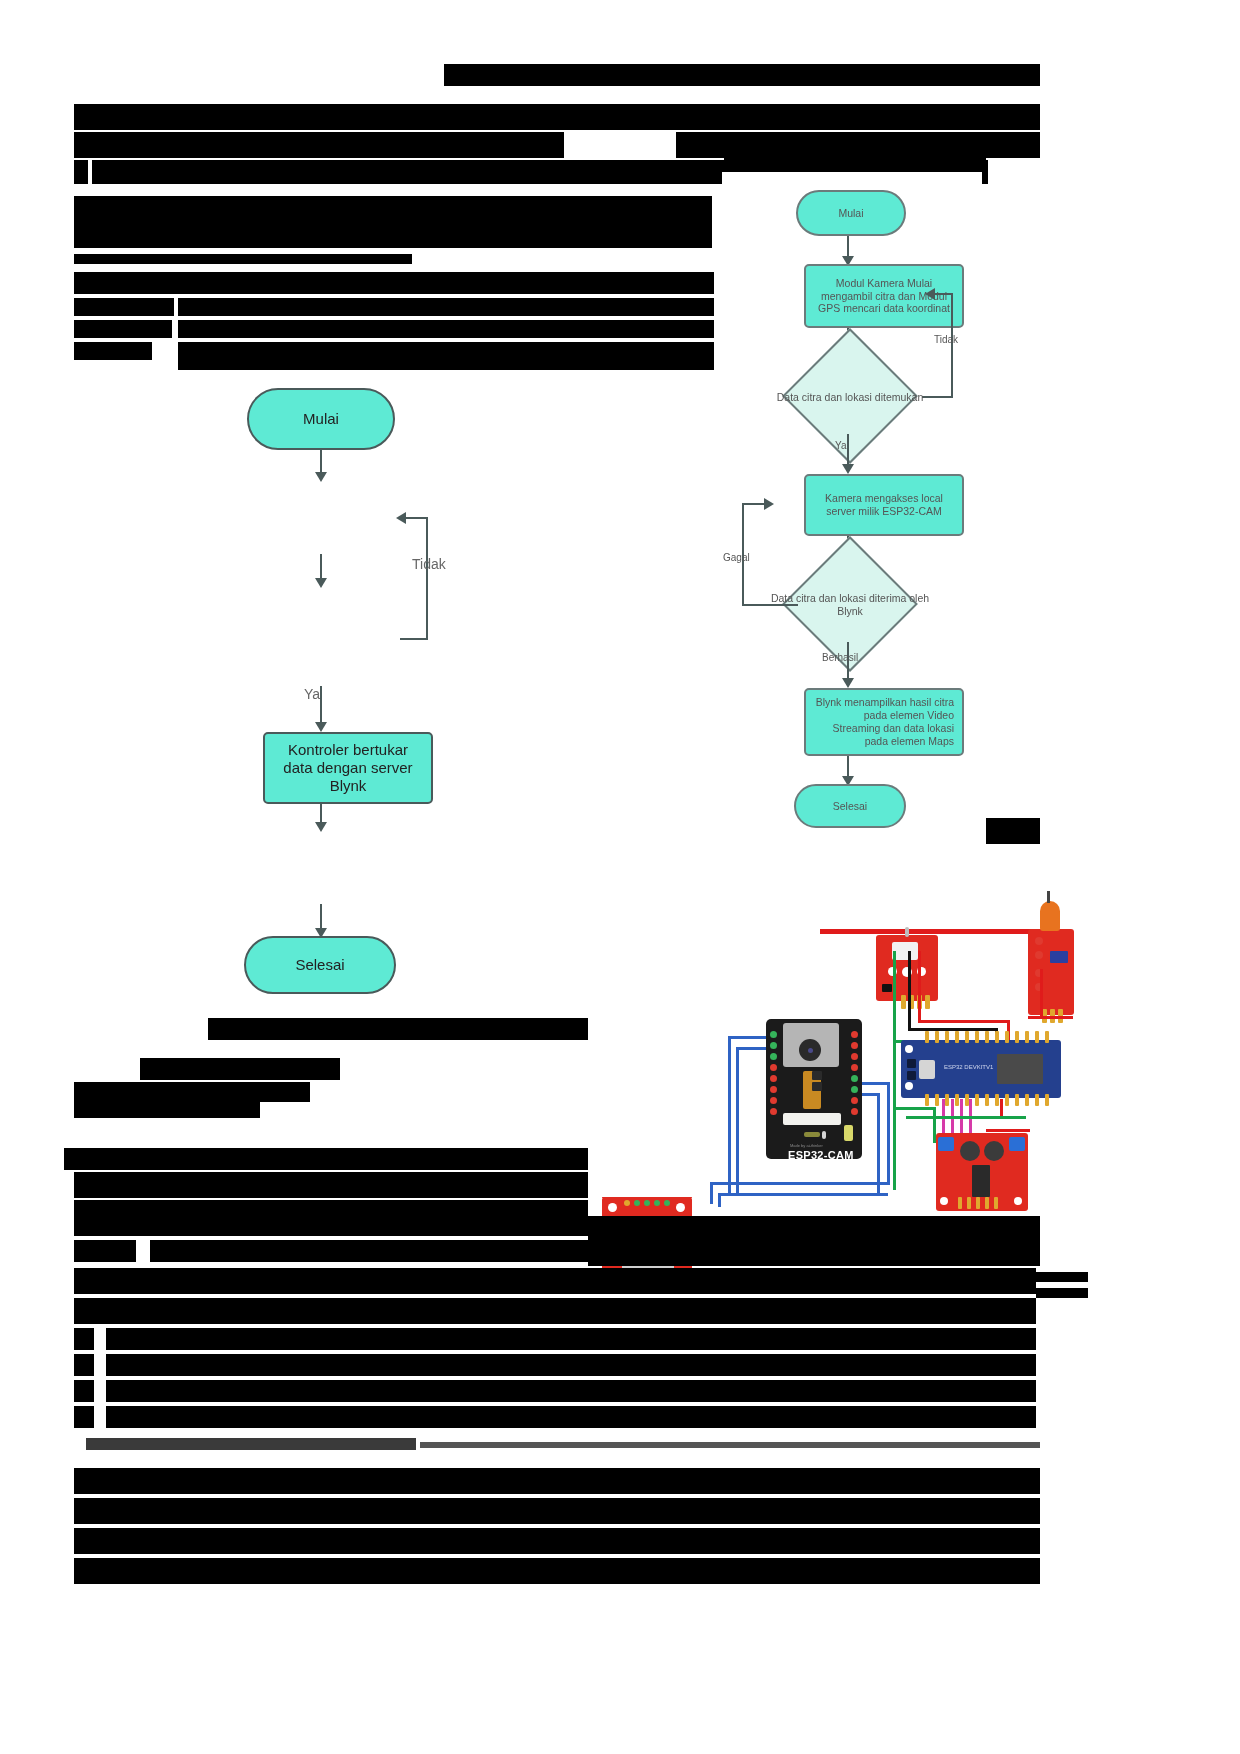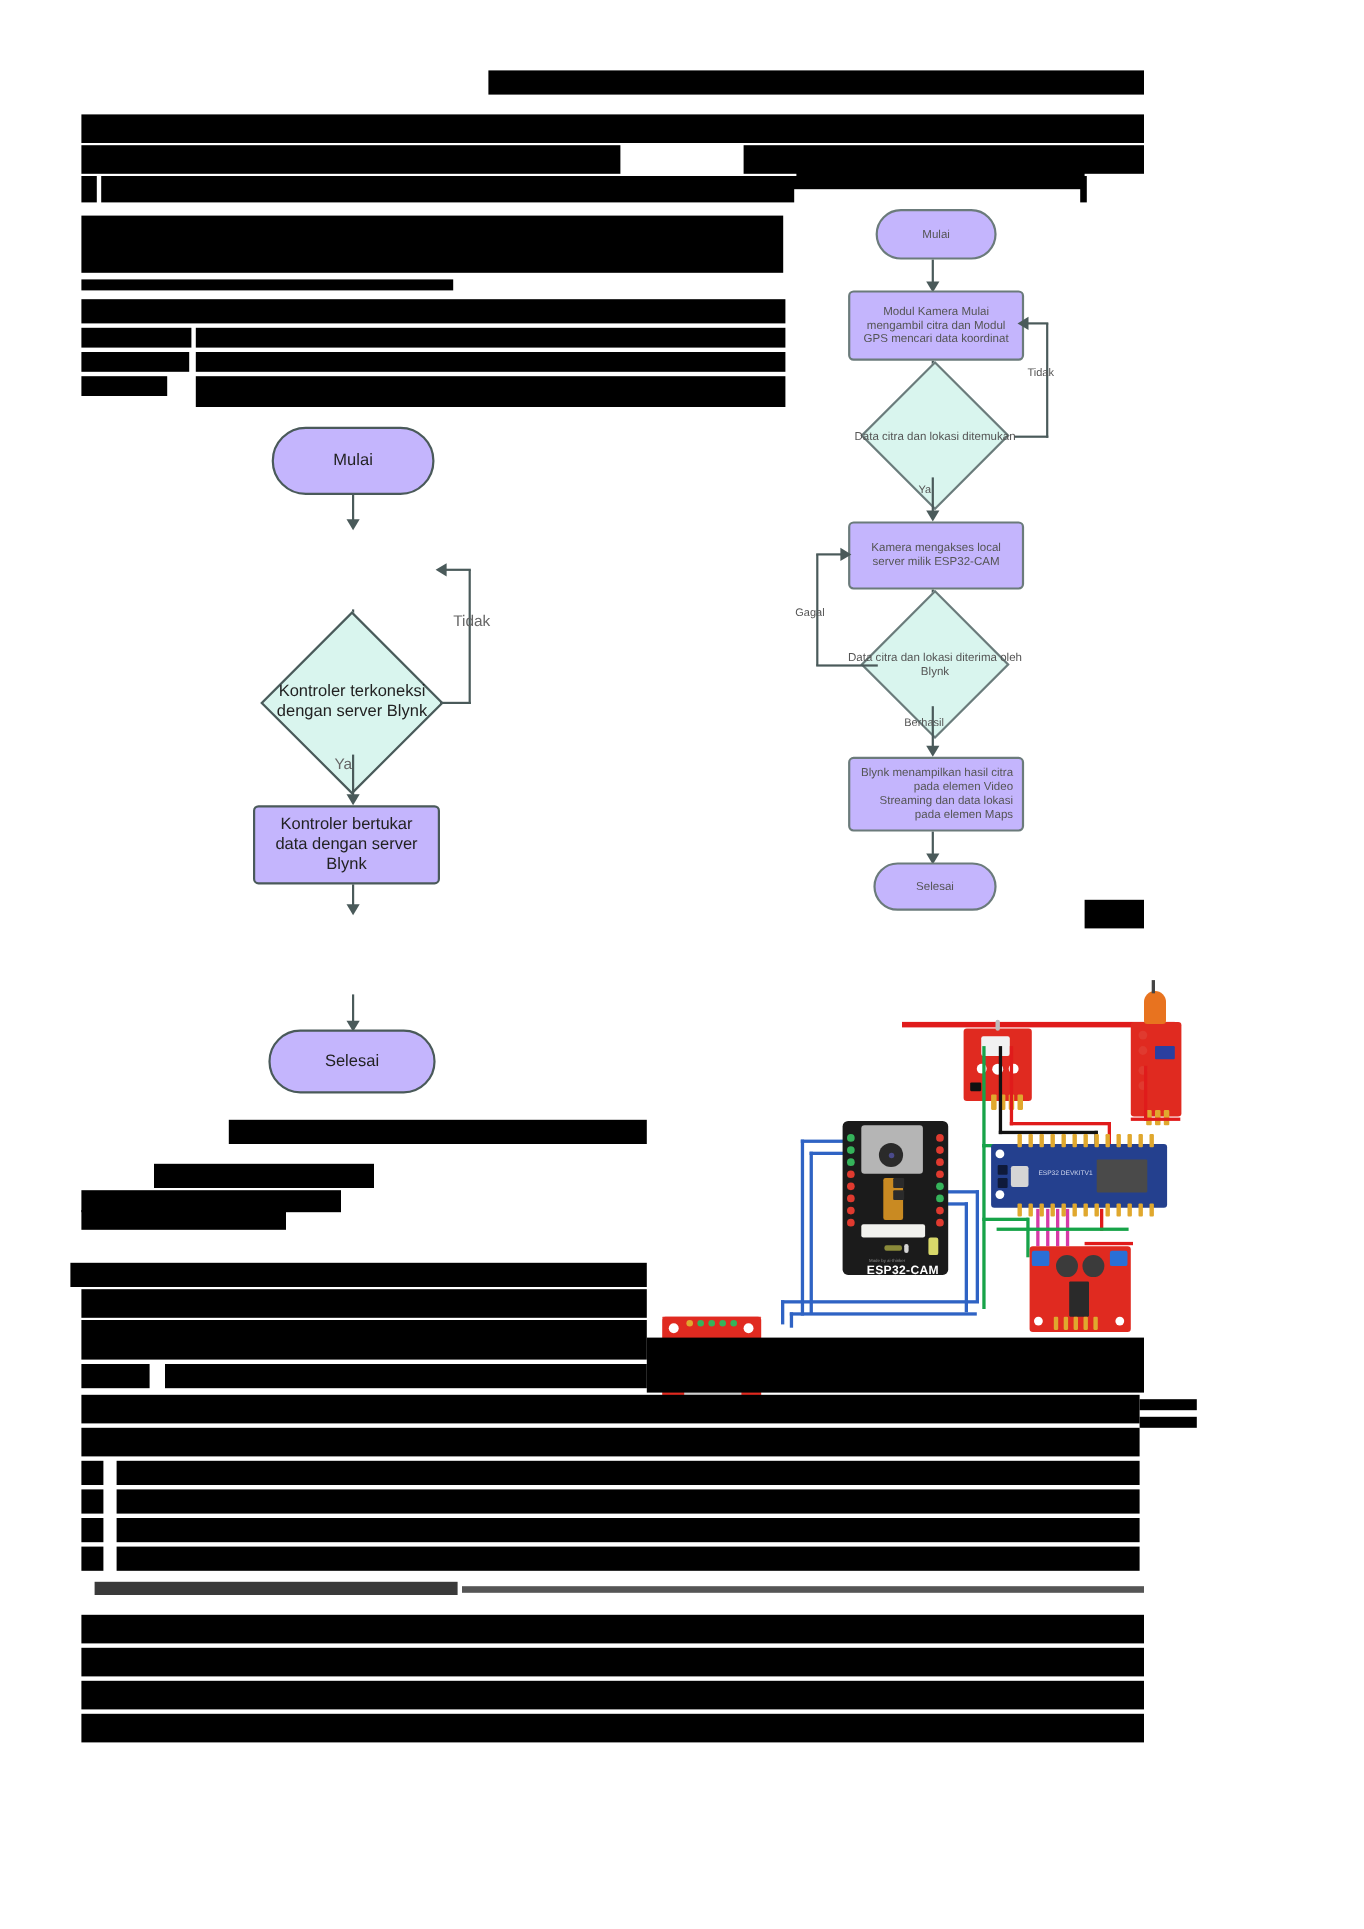--- a/index.html
+++ b/index.html
@@ -6,23 +6,23 @@
   body{width:1240px;height:1754px;position:relative;overflow:hidden;
        font-family:"Liberation Sans",sans-serif;}
   .page{position:absolute;left:0;top:0;width:1240px;height:1754px;background:#fff;}
 
   
   .redact{position:absolute;background:#000;}
 
   
   .fc{position:absolute;}
   .node{position:absolute;box-sizing:border-box;display:flex;align-items:center;
-        justify-content:center;text-align:center;background:#c4b5fd;
+        justify-content:center;text-align:center;background:#5eead4;
         color:#222;line-height:1.22;}
-  .node.proc{border:2px solid #4a5a5a;border-radius:5px;}
+  .node.proc{border:2px solid #4a5a5a;border-radius:5px;margin-left:33px;}
   .node.term{border:2px solid #4a5a5a;border-radius:999px;}
   .node.dec{background:transparent;border:none;}
   .dec-shape{position:absolute;left:0;top:0;width:100%;height:100%;
              background:#d9f5ee;border:2px solid #4a5a5a;
              transform:rotate(45deg);box-sizing:border-box;}
   .dec-txt{position:relative;z-index:2;width:108%;text-align:center;}
   .ln{position:absolute;background:#4a5a5a;}
   .ln.v{width:2px;}
   .ln.h{height:2px;}
   .arrow-d{position:absolute;width:0;height:0;border-left:6px solid transparent;
@@ -99,24 +99,20 @@
 
     <div class="node term" style="left:17px;top:8px;width:148px;height:62px;">
       <span>Mulai</span>
     </div>
     <div class="ln v" style="left:90px;top:70px;height:28px;"></div>
     <div class="arrow-d" style="left:85px;top:92px;"></div>
 
     <div class="ln v" style="left:90px;top:174px;height:30px;"></div>
     <div class="arrow-d" style="left:85px;top:198px;"></div>
 
-    <div class="node dec" style="left:-1px;top:208px;width:182px;height:100px;">
-      <div class="dec-shape" style="left:32px;top:-8px;width:118px;height:118px;"></div>
-      <span class="dec-txt">Kontroler terkoneksi dengan server Blynk</span>
-    </div>
 
     <div class="ln h" style="left:170px;top:258px;width:28px;"></div>
     <div class="ln v" style="left:196px;top:138px;height:122px;"></div>
     <div class="ln h" style="left:172px;top:137px;width:26px;"></div>
     <div class="arrow-l" style="left:166px;top:132px;"></div>
     <div class="elbl" style="left:182px;top:176px;">Tidak</div>
 
     <div class="ln v" style="left:90px;top:306px;height:42px;"></div>
     <div class="arrow-d" style="left:85px;top:342px;"></div>
     <div class="elbl" style="left:74px;top:306px;">Ya</div>

